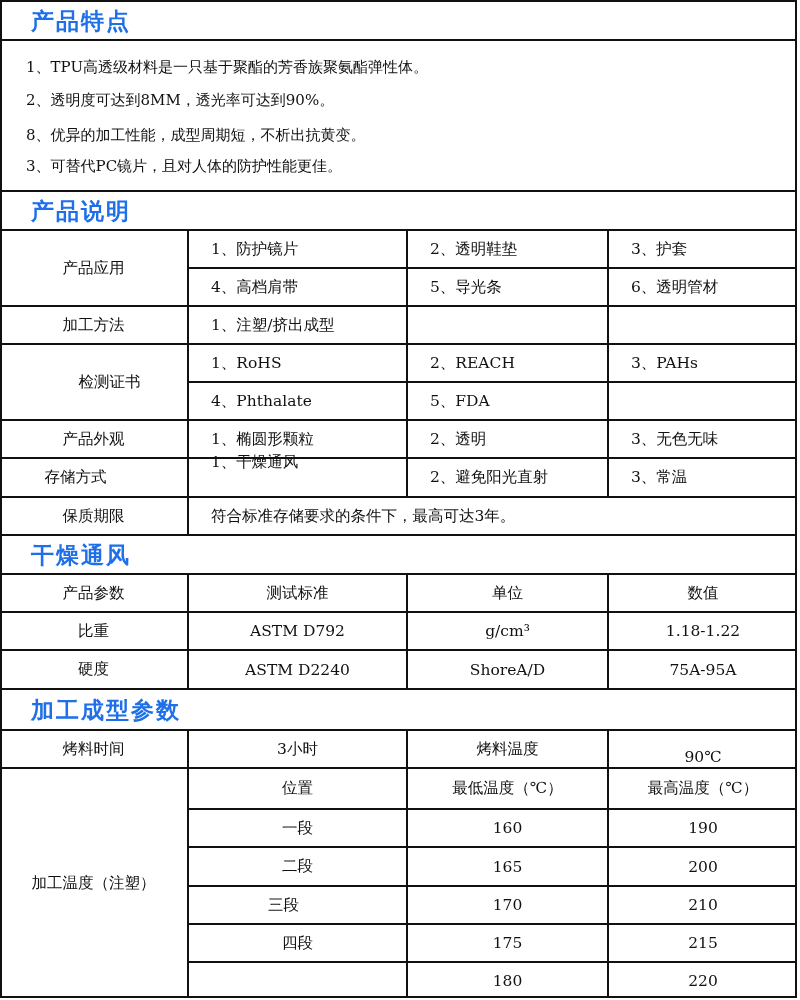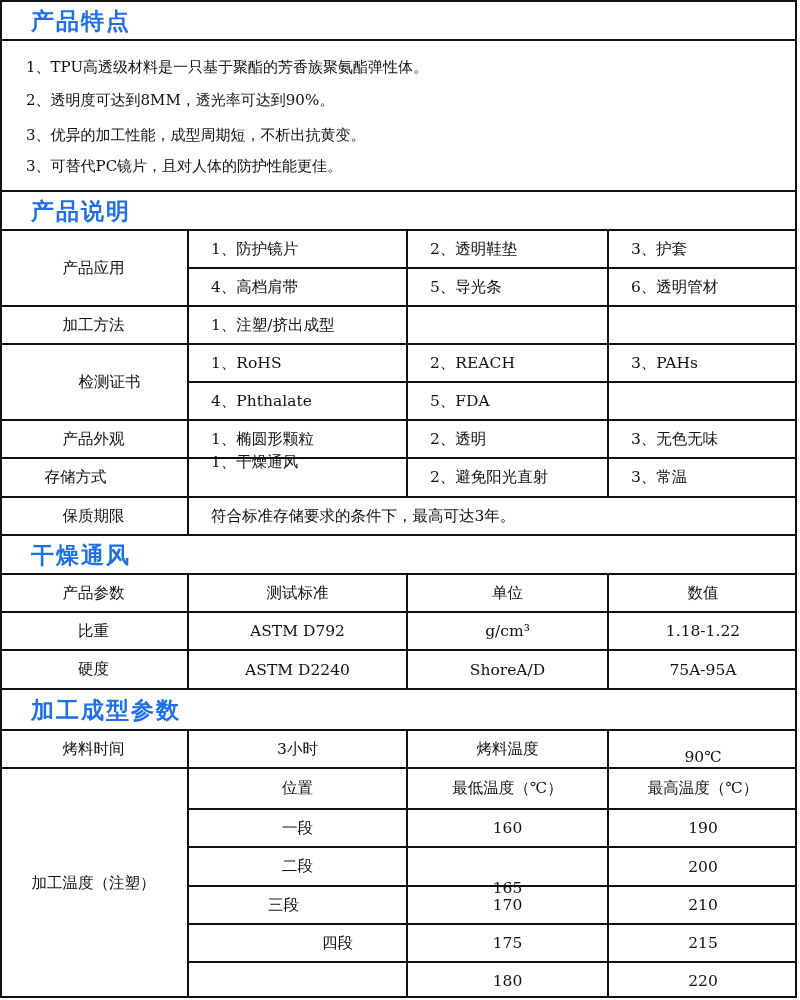--- a/index.html
+++ b/index.html
@@ -18,21 +18,21 @@
 </style>
 </head>
 <body>
 
 <div class="frame"></div>
 
 <div class="heading" style="top:6px;">产品特点</div>
 <div class="hline" style="left:0;top:39px;width:797px;"></div>
 <div class="feat" style="top:58px;">1、TPU高透级材料是一只基于聚酯的芳香族聚氨酯弹性体。</div>
 <div class="feat" style="top:91px;">2、透明度可达到8MM，透光率可达到90%。</div>
-<div class="feat" style="top:126px;">3、优异的加工性能，成型周期短，不析出抗黄变。</div>
+<div class="feat" style="top:126px;">8、优异的加工性能，成型周期短，不析出抗黄变。</div>
 <div class="feat" style="top:157px;">3、可替代PC镜片，且对人体的防护性能更佳。</div>
 <div class="hline" style="left:0;top:190px;width:797px;"></div>
 
 <div class="heading" style="top:196px;">产品说明</div>
 <div class="hline" style="left:0;top:229px;width:797px;"></div>
 <div class="hline" style="left:188px;top:267px;width:609px;"></div>
 <div class="hline" style="left:0;top:305px;width:797px;"></div>
 <div class="hline" style="left:0;top:343px;width:797px;"></div>
 <div class="hline" style="left:188px;top:381px;width:609px;"></div>
 <div class="hline" style="left:0;top:419px;width:797px;"></div>
@@ -118,26 +118,26 @@
 <div class="cell c" style="left:0;top:769px;width:187px;height:229px;">加工温度（注塑）</div>
 <div class="cell c" style="left:189px;top:769px;width:217px;height:39px;">位置</div>
 <div class="cell c" style="left:408px;top:769px;width:199px;height:39px;">最低温度（℃）</div>
 <div class="cell c" style="left:609px;top:769px;width:188px;height:39px;">最高温度（℃）</div>
 
 <div class="cell c" style="left:189px;top:810px;width:217px;height:36px;">一段</div>
 <div class="cell c" style="left:408px;top:810px;width:199px;height:36px;">160</div>
 <div class="cell c" style="left:609px;top:810px;width:188px;height:36px;">190</div>
 
 <div class="cell c" style="left:189px;top:848px;width:217px;height:37px;">二段</div>
-<div class="cell c" style="left:408px;top:848px;width:199px;height:37px;margin-top:21px;">165</div>
+<div class="cell c" style="left:408px;top:848px;width:199px;height:37px;">165</div>
 <div class="cell c" style="left:609px;top:848px;width:188px;height:37px;">200</div>
 
 <div class="cell c" style="left:175px;top:887px;width:217px;height:36px;">三段</div>
 <div class="cell c" style="left:408px;top:887px;width:199px;height:36px;">170</div>
 <div class="cell c" style="left:609px;top:887px;width:188px;height:36px;">210</div>
 
-<div class="cell c" style="left:189px;top:925px;width:217px;height:36px;padding-left:40px;">四段</div>
+<div class="cell c" style="left:189px;top:925px;width:217px;height:36px;">四段</div>
 <div class="cell c" style="left:408px;top:925px;width:199px;height:36px;">175</div>
 <div class="cell c" style="left:609px;top:925px;width:188px;height:36px;">215</div>
 
 <div class="cell c" style="left:189px;top:963px;width:235px;height:35px;margin-top:40px;">五段</div>
 <div class="cell c" style="left:408px;top:963px;width:199px;height:35px;">180</div>
 <div class="cell c" style="left:609px;top:963px;width:188px;height:35px;">220</div>
 
 </body></html>

